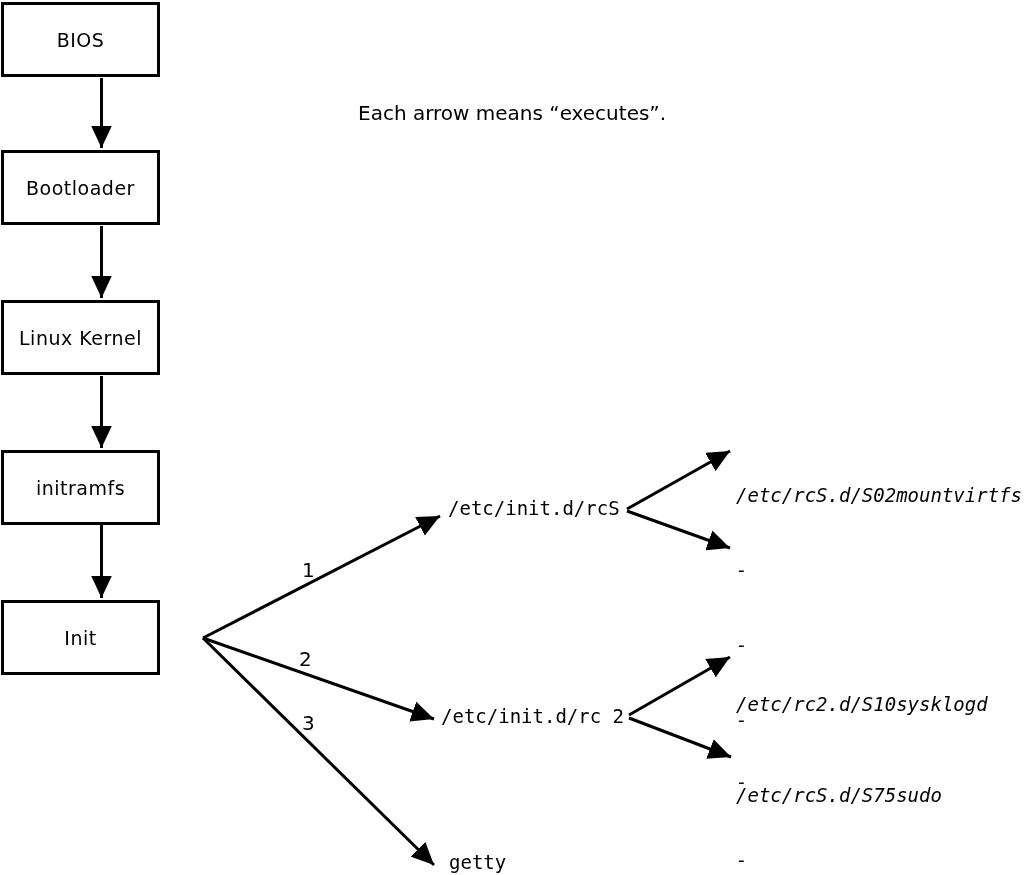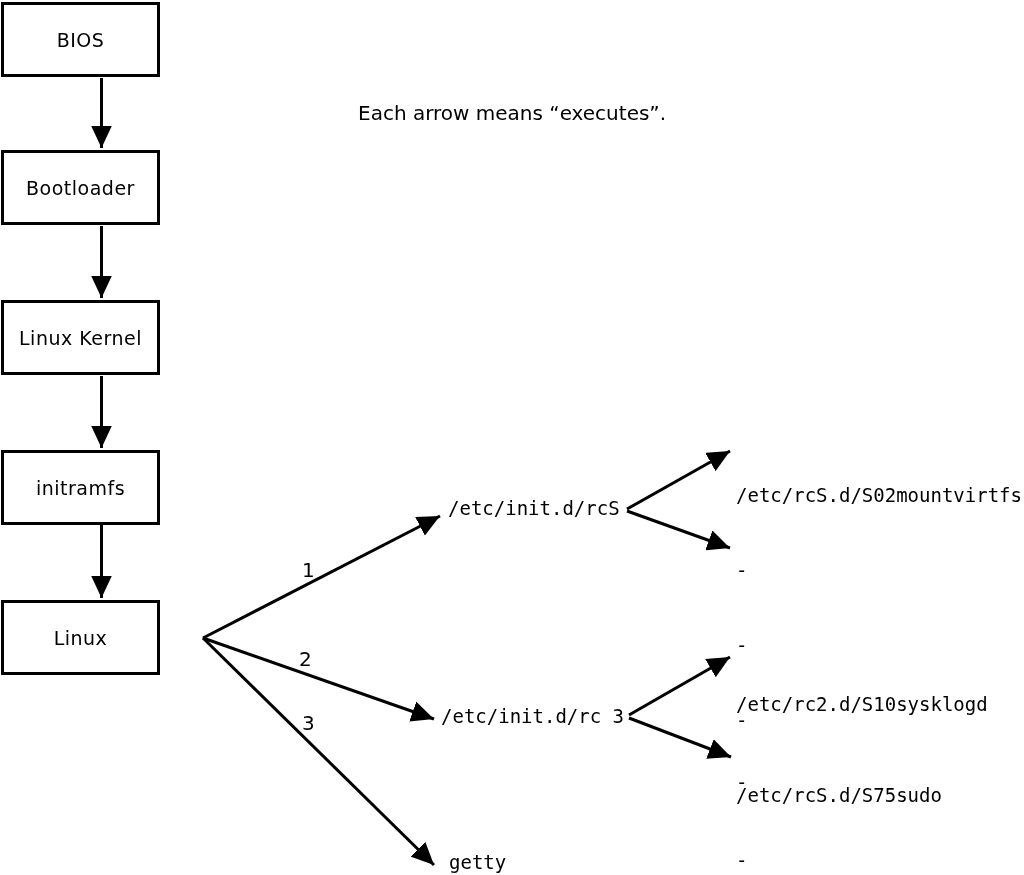--- a/index.html
+++ b/index.html
@@ -44,21 +44,21 @@
     position: absolute;
     font-size: 20px;
   }
   .mono {
     position: absolute;
     font-family: "DejaVu Sans Mono", "Liberation Mono", monospace;
     font-size: 19px;
     line-height: 25px;
     white-space: pre;
   }
-  .script-list { line-height: 25px; }
+  .script-list { line-height: 25px; font-style: italic; }
   .script-list.lh26 { line-height: 26px; }
 </style>
 </head>
 <body>
 
 <div class="canvas">
 
   <svg class="arrows-layer" viewBox="0 0 1024 875" xmlns="http://www.w3.org/2000/svg">
     <defs>
       <marker id="ah" viewBox="0 0 7.5 7" markerWidth="7.5" markerHeight="7" refX="7.5" refY="3.5" orient="auto" markerUnits="strokeWidth">
@@ -79,30 +79,30 @@
     <line x1="627" y1="511" x2="730" y2="548" marker-end="url(#ah)"></line>
 
     <line x1="629" y1="715" x2="730" y2="657" marker-end="url(#ah)"></line>
     <line x1="629" y1="718" x2="731" y2="757" marker-end="url(#ah)"></line>
   </svg>
 
   <div class="flow-box" style="top:2px">BIOS</div>
   <div class="flow-box" style="top:150px">Bootloader</div>
   <div class="flow-box" style="top:300px">Linux Kernel</div>
   <div class="flow-box" style="top:450px">initramfs</div>
-  <div class="flow-box" style="top:600px">Linux</div>
+  <div class="flow-box" style="top:600px">Init</div>
 
   <div class="caption">Each arrow means “executes”.</div>
 
   <div class="branch-num" style="left:302px; top:558px">1</div>
   <div class="branch-num" style="left:299px; top:647px">2</div>
   <div class="branch-num" style="left:302px; top:711px">3</div>
 
   <div class="mono" style="left:448px; top:496px">/etc/init.d/rcS</div>
-  <div class="mono" style="left:441px; top:704px">/etc/init.d/rc 3</div>
+  <div class="mono" style="left:441px; top:704px">/etc/init.d/rc 2</div>
   <div class="mono" style="left:449px; top:850px">getty</div>
 
   <div class="mono script-list" style="left:736px; top:433px">
     <div>/etc/rcS.d/S02mountvirtfs</div>
     <div>-</div>
     <div>-</div>
     <div>-</div>
     <div>/etc/rcS.d/S75sudo</div>
   </div>
 

